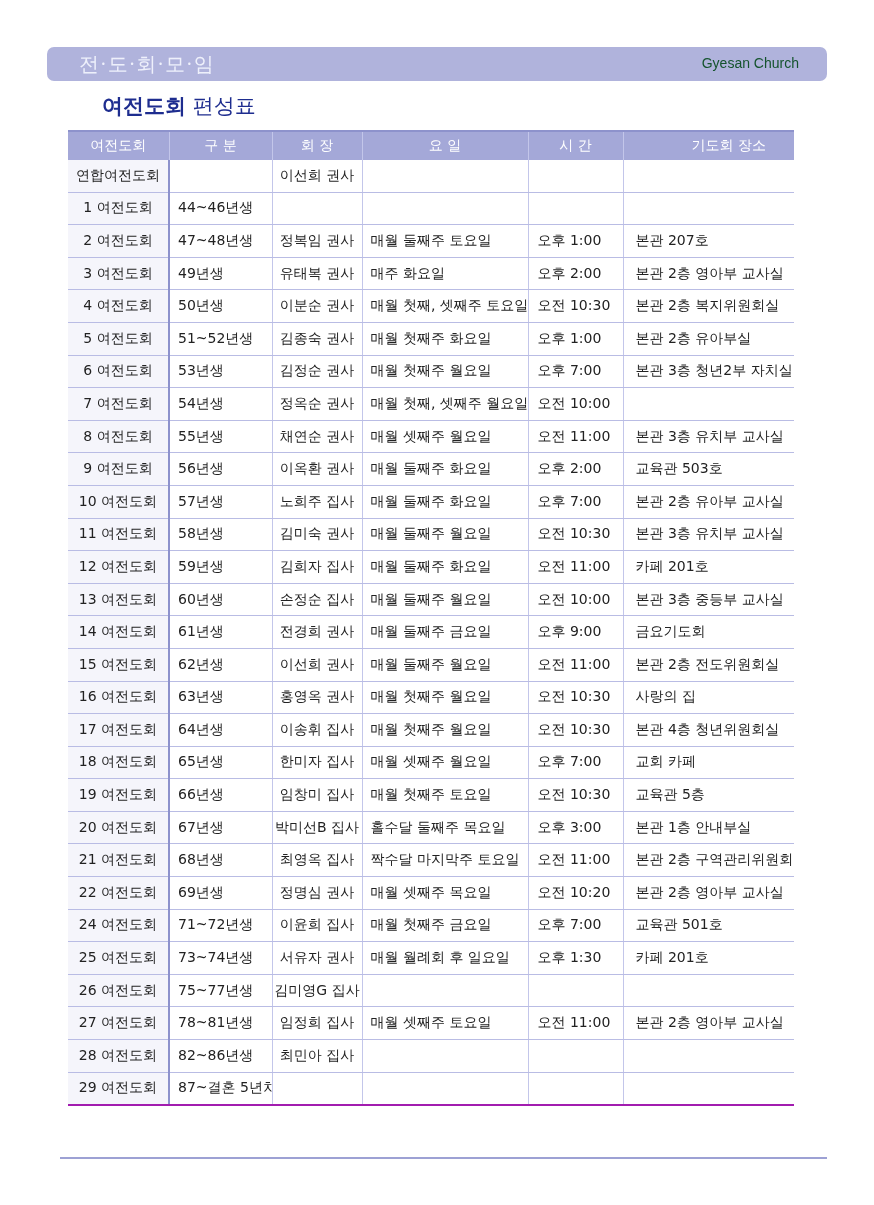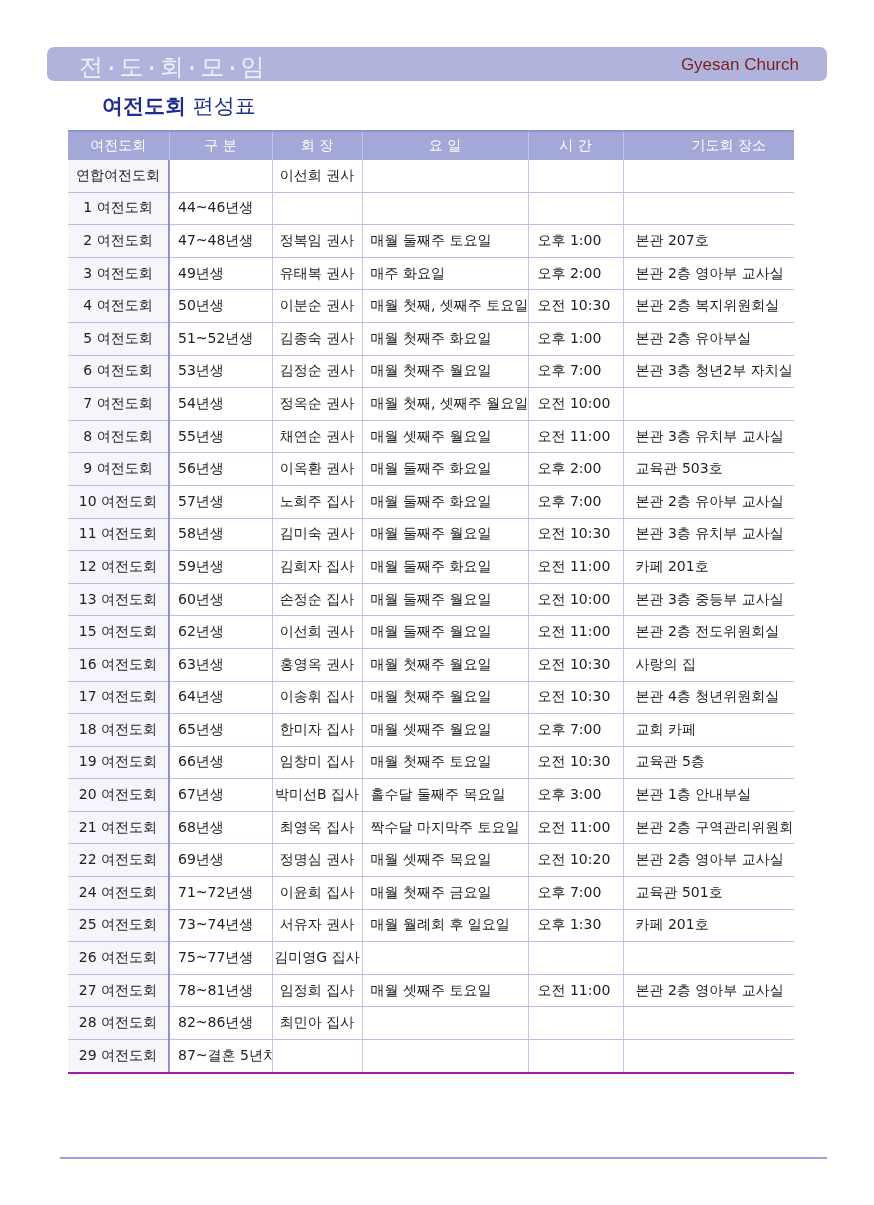--- a/index.html
+++ b/index.html
@@ -1,22 +1,22 @@
 <!DOCTYPE html>
 <html><head>
   <meta charset="utf-8">
   <style>
     html, body { margin: 0; padding: 0; background: #ffffff; }
     body { width: 874px; height: 1205px; position: relative; overflow: hidden;
            font-family: "DejaVu Sans", "Liberation Sans", sans-serif; color: #222; }
     .banner { position: absolute; left: 47px; top: 47px; width: 780px; height: 34px;
               background: #b0b3dc; border-radius: 7px; }
-    .banner-title { position: absolute; left: 32px; top: 4px; font-size: 24px; color: #eef0fb;
-                    letter-spacing: 1px; font-family: Liberation Mono, monospace; }
-    .banner-sub { position: absolute; right: 28px; top: 8px; font-size: 17px; color: #7f1d1d;
+    .banner-title { position: absolute; left: 32px; top: 4px; font-size: 20px; color: #eef0fb;
+                    letter-spacing: 1px; font-family: Liberation Serif, serif; }
+    .banner-sub { position: absolute; right: 28px; top: 8px; font-size: 14px; color: #14532d;
                   font-family: "Liberation Sans", sans-serif; }
     .page-title { position: absolute; left: 69px; top: 92px; font-size: 21px; color: #1e2d8f;
                   white-space: nowrap; margin-left: 33px; }
     .page-title .bold { font-weight: bold; }
     .page-title .light { font-weight: normal; }
     table { position: absolute; left: 68px; top: 130px; border-collapse: collapse;
             table-layout: fixed; width: 726px; font-size: 14px; }
     col.c1 { width: 101px; } col.c2 { width: 103px; } col.c3 { width: 90px; }
     col.c4 { width: 166px; } col.c5 { width: 95px; } col.c6 { width: 171px; }
     thead th { background: #a4a8d8; color: #ffffff; font-weight: normal; height: 28px;
@@ -173,20 +173,28 @@
       </tr>
       <tr>
         <td class="c-name">13 여전도회</td>
         <td class="c-cat">60년생</td>
         <td class="c-leader">손정순 집사</td>
         <td class="c-day">매월 둘째주 월요일</td>
         <td class="c-time">오전 10:00</td>
         <td class="c-loc">본관 3층 중등부 교사실</td>
       </tr>
       <tr>
+        <td class="c-name">14 여전도회</td>
+        <td class="c-cat">61년생</td>
+        <td class="c-leader">전경희 권사</td>
+        <td class="c-day">매월 둘째주 금요일</td>
+        <td class="c-time">오후 9:00</td>
+        <td class="c-loc">금요기도회</td>
+      </tr>
+      <tr>
         <td class="c-name">15 여전도회</td>
         <td class="c-cat">62년생</td>
         <td class="c-leader">이선희 권사</td>
         <td class="c-day">매월 둘째주 월요일</td>
         <td class="c-time">오전 11:00</td>
         <td class="c-loc">본관 2층 전도위원회실</td>
       </tr>
       <tr>
         <td class="c-name">16 여전도회</td>
         <td class="c-cat">63년생</td>

